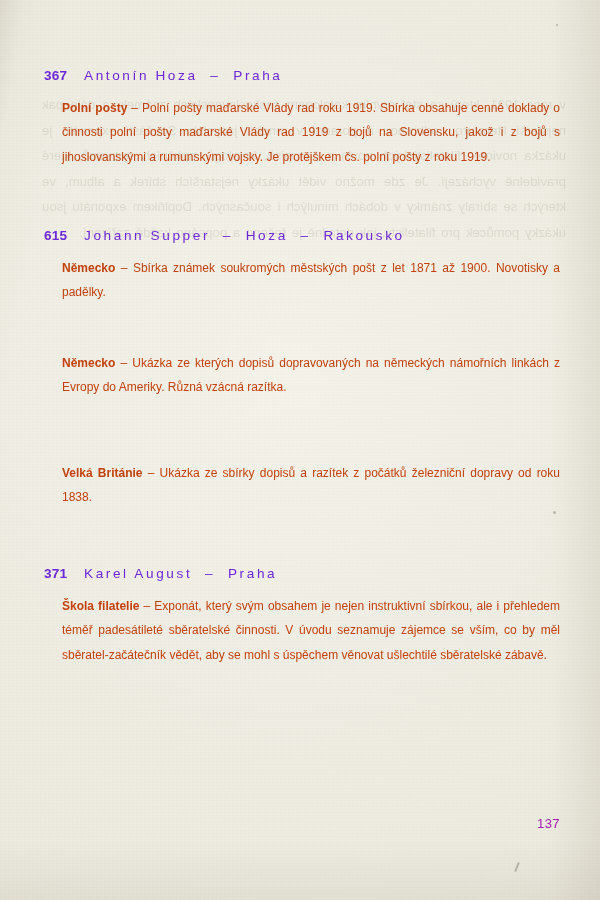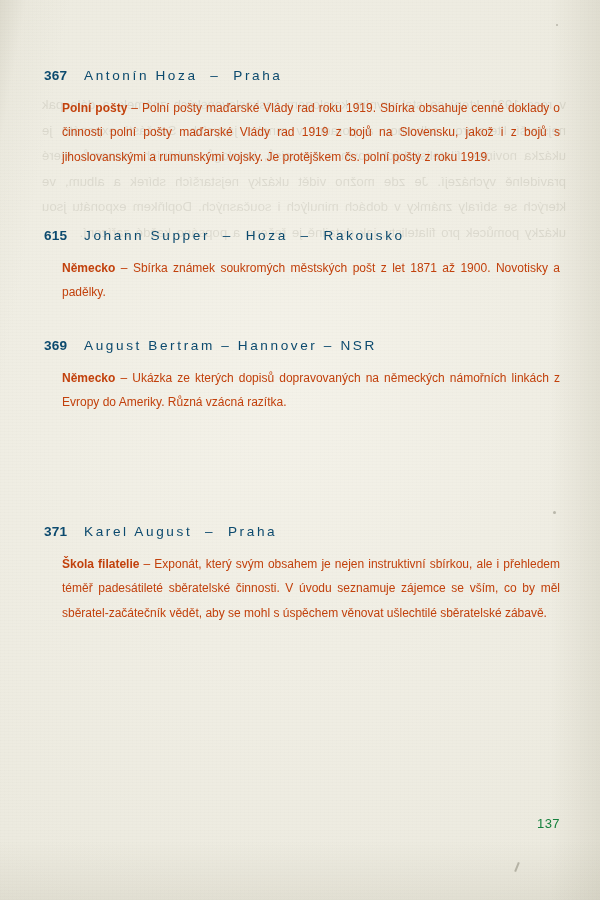--- a/index.html
+++ b/index.html
@@ -64,21 +64,21 @@
   .entry {
     position: absolute;
     left: 44px;
     width: 516px;
   }
   .entry-head {
     display: flex;
     align-items: baseline;
     font-weight: bold;
     font-size: 13.6px;
-    color: #0c4a6e;
+    color: #6d28d9;
   }
   .entry-num {
     width: 40px;
     flex: 0 0 40px;
     font-weight: bold;
     font-size: 13.6px;
     letter-spacing: 0.2px;
   }
   .entry-name {
     font-weight: normal;
@@ -108,21 +108,21 @@
   .para + .para {
     text-indent: 22px;
   }
 
   .folio {
     position: absolute;
     right: 40px;
     top: 816px;
     font-size: 13px;
     letter-spacing: 0.4px;
-    color: #15803d;
+    color: #a21caf;
     margin-left: 15px;
   }
 
   .edge-mark {
     position: absolute;
     background: rgba(90,86,70,0.35);
     pointer-events: none;
   }
 </style>
 </head>
@@ -152,33 +152,32 @@
       <div class="entry-head">
         <span class="entry-num">615</span>
         <span class="entry-name">Johann Supper  –  Hoza  –  Rakousko</span>
       </div>
       <div class="entry-body">
         <p class="para"><b>Německo</b> <span>–</span> <span>Sbírka známek soukromých městských pošt z let 1871 až 1900. Novotisky a padělky.</span></p>
       </div>
     </div>
 
     <div class="entry" style="top:338px;">
-      <div class="entry-head">
-        <span class="entry-num">369</span>
-        <span class="entry-name">August Bertram – Hannover – NSR</span>
-      </div>
       <div class="entry-body">
         <p class="para"><b>Německo</b> <span>–</span> <span>Ukázka ze kterých dopisů dopravovaných na německých námořních linkách z Evropy do Ameriky. Různá vzácná razítka.</span></p>
       </div>
     </div>
 
     <div class="entry" style="top:448px;">
+      <div class="entry-body">
+        <p class="para"><b>Velká Británie</b> <span>–</span> <span>Ukázka ze sbírky dopisů a razítek z počátků železniční dopravy od roku 1838.</span></p>
+      </div>
     </div>
 
-    <div class="entry" style="top:524px;">
+    <div class="entry" style="top:566px;">
       <div class="entry-head">
         <span class="entry-num">371</span>
         <span class="entry-name">Karel August  –  Praha</span>
       </div>
       <div class="entry-body">
         <p class="para"><b>Škola filatelie</b> <span>–</span> <span>Exponát, který svým obsahem je nejen instruktivní sbírkou, ale i přehledem téměř padesátileté sběratelské činnosti. V úvodu seznamuje zájemce se vším, co by měl sběratel-začátečník vědět, aby se mohl s úspěchem věnovat ušlechtilé sběratelské zábavě.</span></p>
       </div>
     </div>
 
     <div class="folio">137</div>

